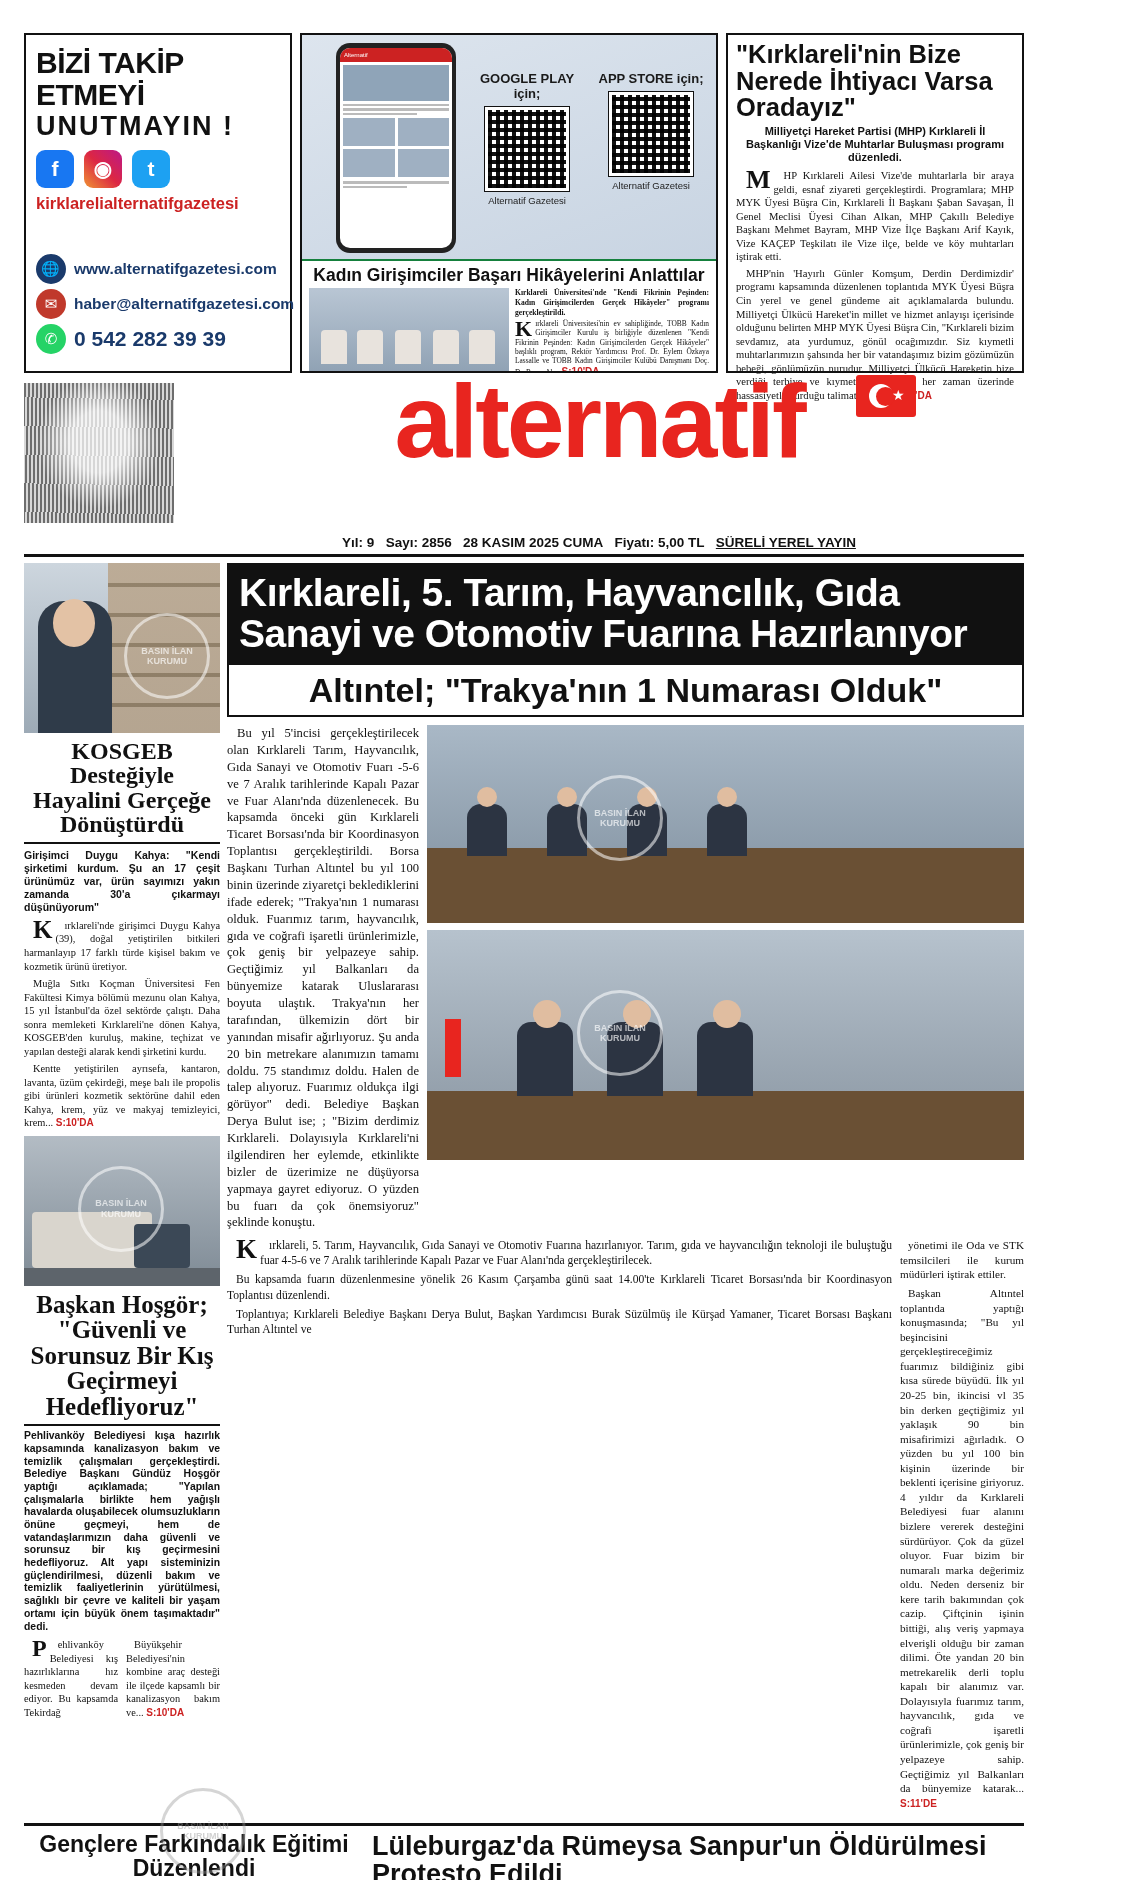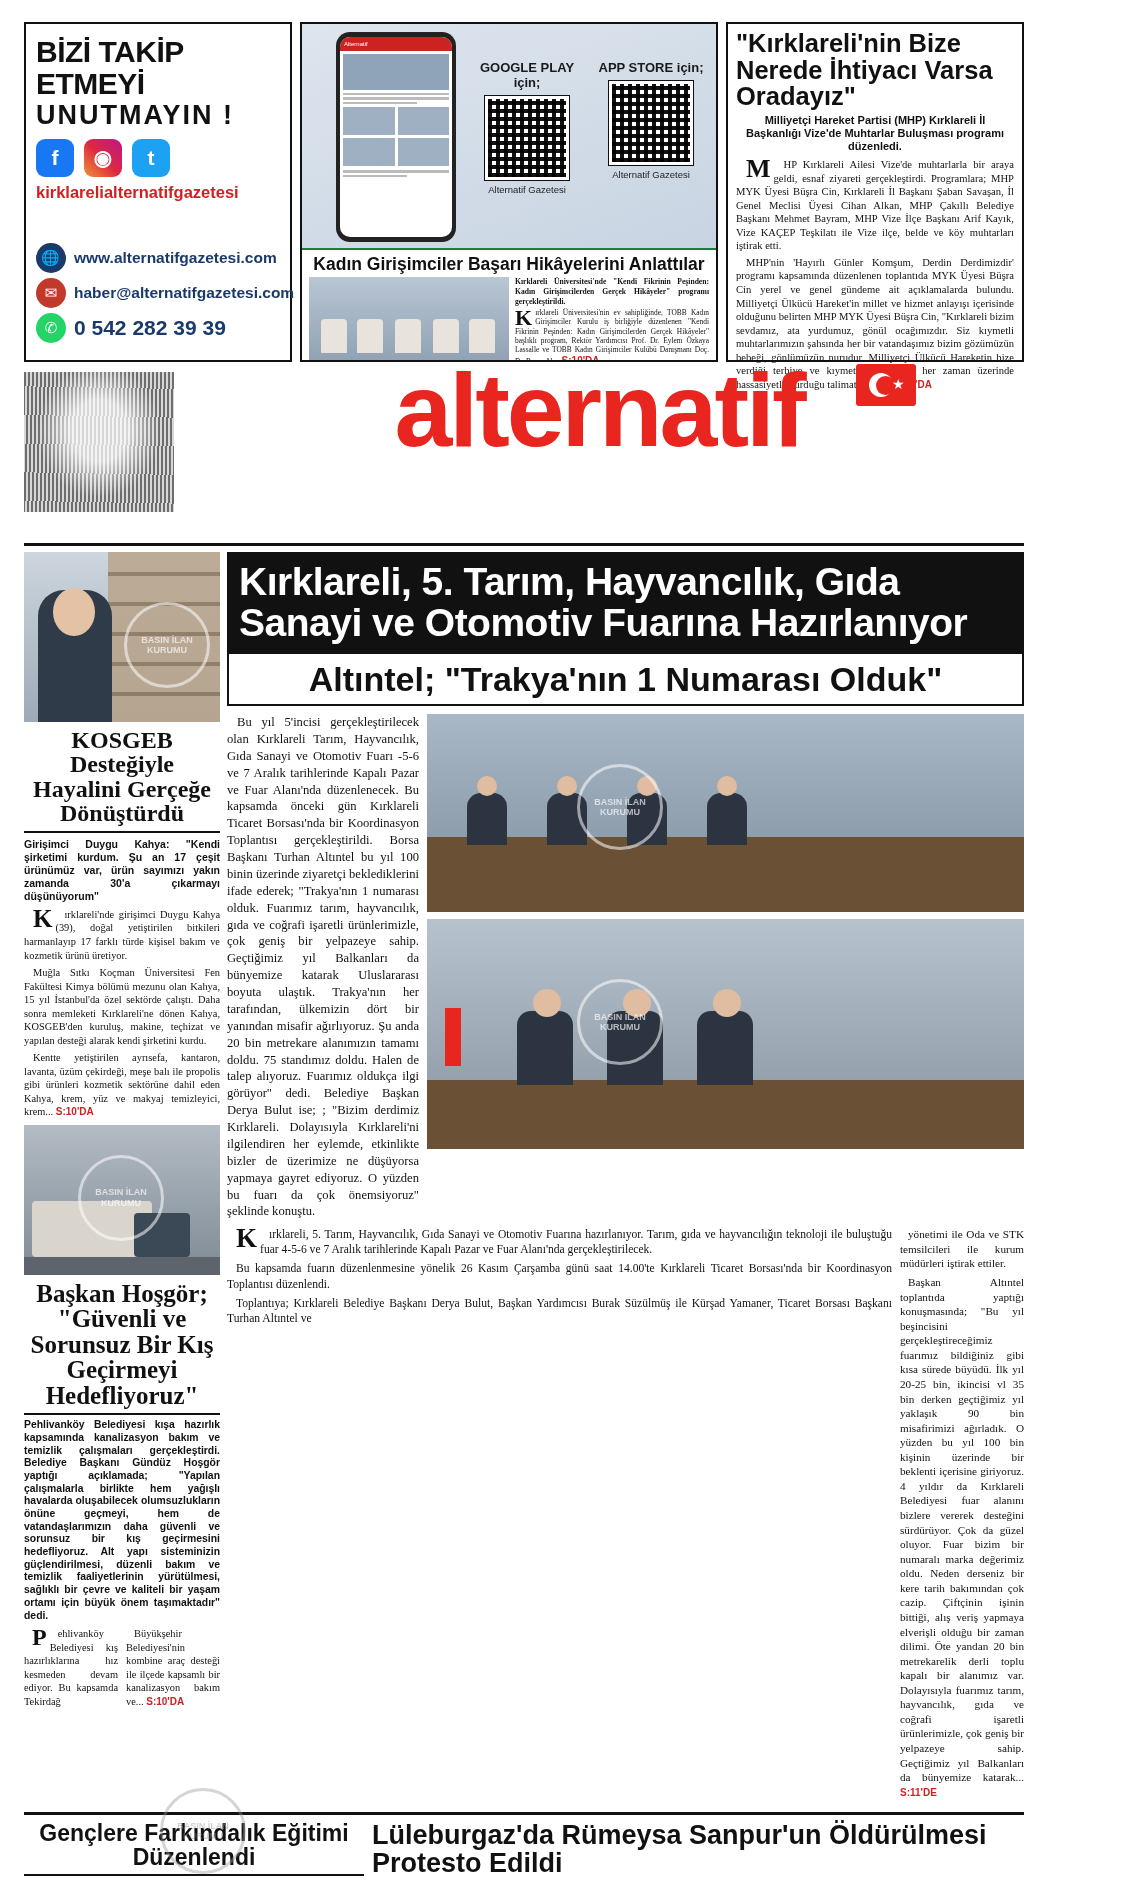--- a/index.html
+++ b/index.html
@@ -4,21 +4,21 @@
 <style>
   * { box-sizing: border-box; margin: 0; padding: 0; }
   body {
     width: 1140px; height: 1880px;
     background: #ffffff;
     font-family: "Liberation Serif", serif;
     color: #111;
     position: relative;
     overflow: hidden;
   }
-  .page { width: 1048px; height: 1880px; position: relative; padding: 22px 24px; }
+  .page { width: 1048px; height: 1880px; position: relative; padding: 33px 24px; }
 
   
   .topbar { display: flex; gap: 8px; height: 340px; }
   .promo {
     width: 268px; border: 2px solid #111; padding: 12px 10px;
     display: flex; flex-direction: column; justify-content: space-between;
     background:#fff;
   }
   .promo-h1 { font-family: "Liberation Sans", sans-serif; font-weight: bold; font-size: 30px; letter-spacing: -0.5px; line-height: 1.05; }
   .promo-h2 { font-family: "Liberation Sans", sans-serif; font-weight: bold; font-size: 27px; letter-spacing: 2px; line-height: 1.05; margin-top: 2px; }
@@ -246,20 +246,27 @@
   <div class="masthead">
     <div class="ataturk"></div>
     <div class="mast-center">
       <div class="alternatif-word">alternatif</div>
       <div class="flag">
         <span class="moon"></span>
           <span class="moon2"></span>
           <span class="star">★</span>
       </div>
     </div>
+    <div class="mast-info">
+      <span>Yıl: 9</span>&nbsp;&nbsp;
+      <span>Sayı: 2856</span>&nbsp;&nbsp;
+      <span>28 KASIM 2025 CUMA</span>&nbsp;&nbsp;
+      <span>Fiyatı: 5,00 TL</span>&nbsp;&nbsp;
+      <span class="u">SÜRELİ YEREL YAYIN</span>
+    </div>
   </div>
 
   <div class="content">
 
     <div class="col-left">
       <div class="lead-photo">
         <span class="shelf"></span>
           <span class="person"></span>
           <span class="pface"></span>
         <div class="wm" style="left:100px;top:50px">BASIN İLAN KURUMU</div>

